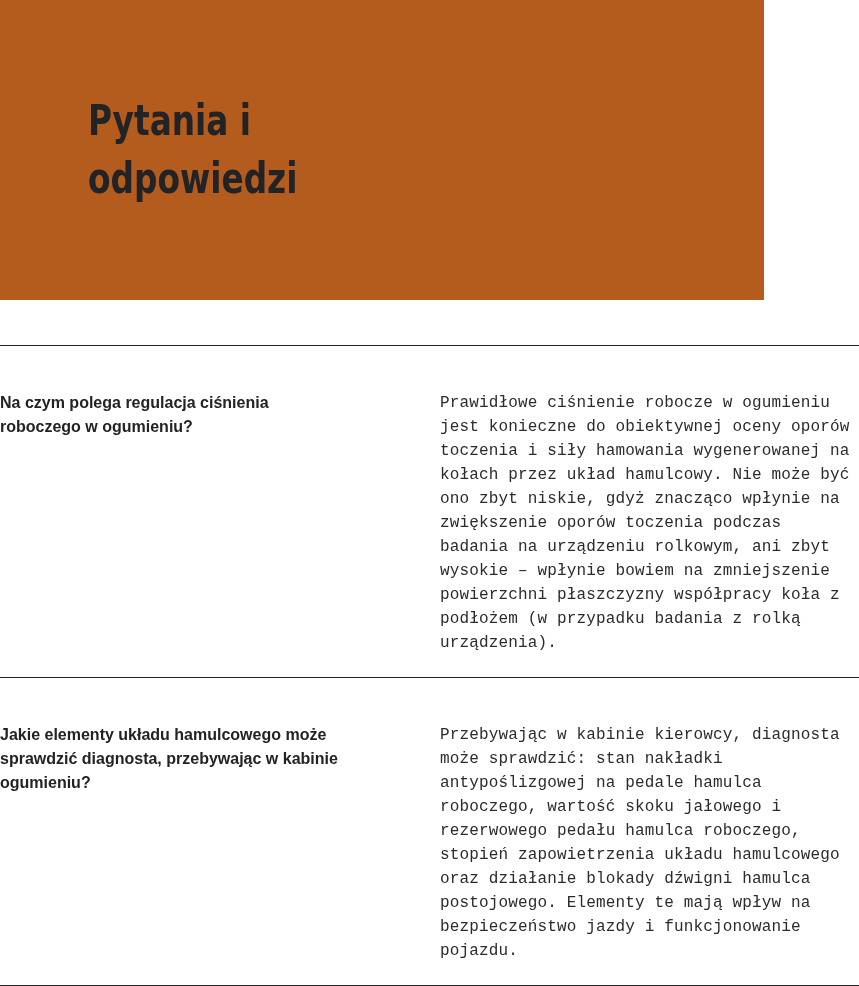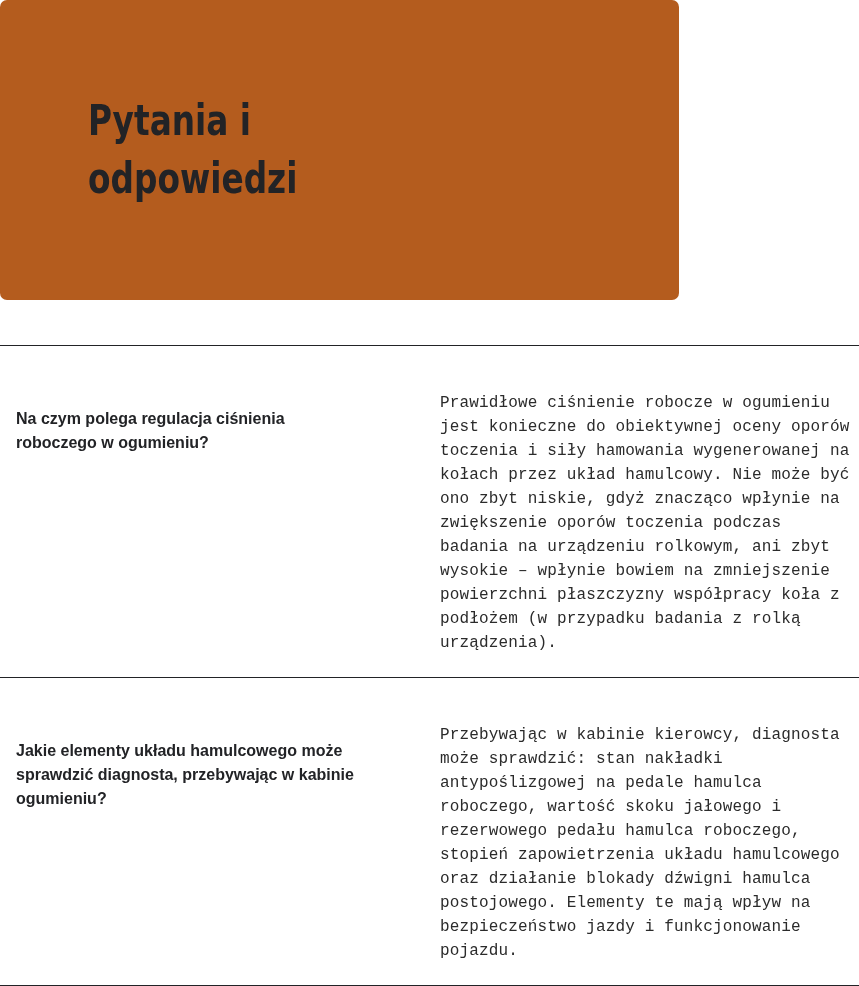--- a/index.html
+++ b/index.html
@@ -3,23 +3,22 @@
 <meta charset="utf-8">
 <style>
   html, body { margin: 0; padding: 0; }
   body {
     width: 859px; height: 986px; overflow: hidden;
     background: #ffffff;
     font-family: "Liberation Sans", sans-serif;
     color: #212529;
   }
   .hero {
-    position: absolute; left: 0; top: 0; width: 679px; height: 300px;
+    position: absolute; left: 0; top: 0; width: 764px; height: 300px;
     background: #b45c1e;
-    border-radius: 7px;
   }
   .hero-title {
     position: absolute; left: 88px; top: 92px;
     margin: 0;
     font-family: "DejaVu Sans", sans-serif;
     font-weight: bold;
     font-size: 42px;
     line-height: 58px;
     color: #222326;
     letter-spacing: 0px;
@@ -29,21 +28,21 @@
   }
   .divider {
     position: absolute; left: 0; width: 859px; height: 1px;
     background: #222326;
   }
   .qa {
     position: absolute; left: 0; width: 859px;
   }
   .question {
     position: absolute; left: 0; top: 0; width: 340px;
-    margin: 16px;
+    margin: 0;
     font-family: "Liberation Sans", sans-serif;
     font-weight: bold;
     font-size: 16px;
     line-height: 24px;
     color: #222326;
   }
   .answer {
     position: absolute; left: 440px; top: 0; width: 419px;
     margin: 0;
     font-family: Liberation Mono, monospace;

